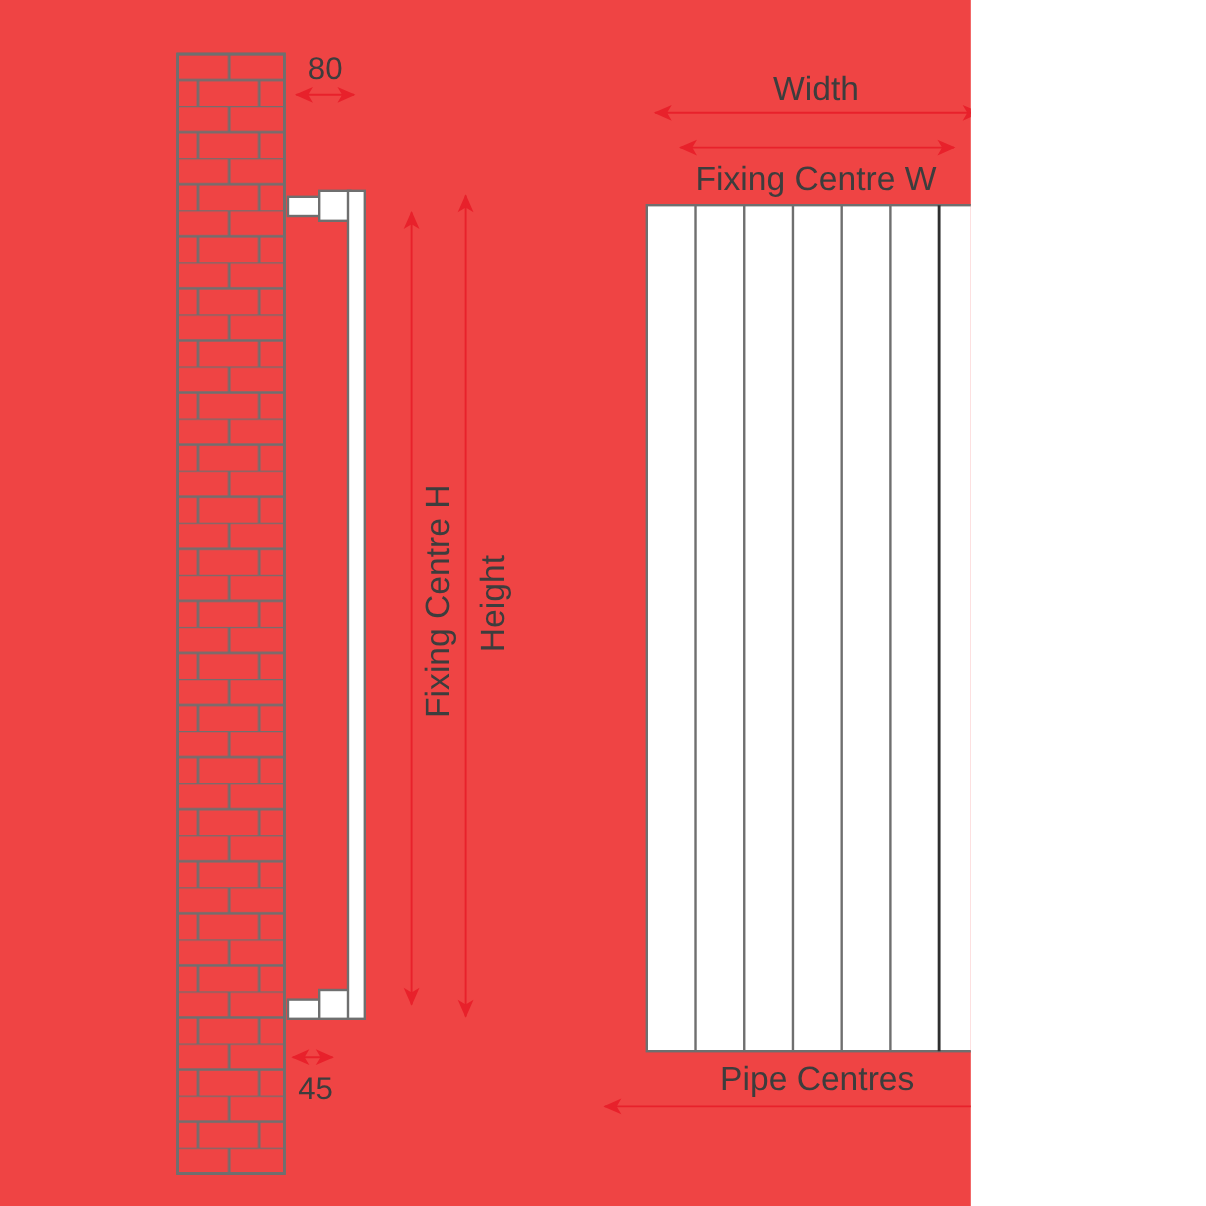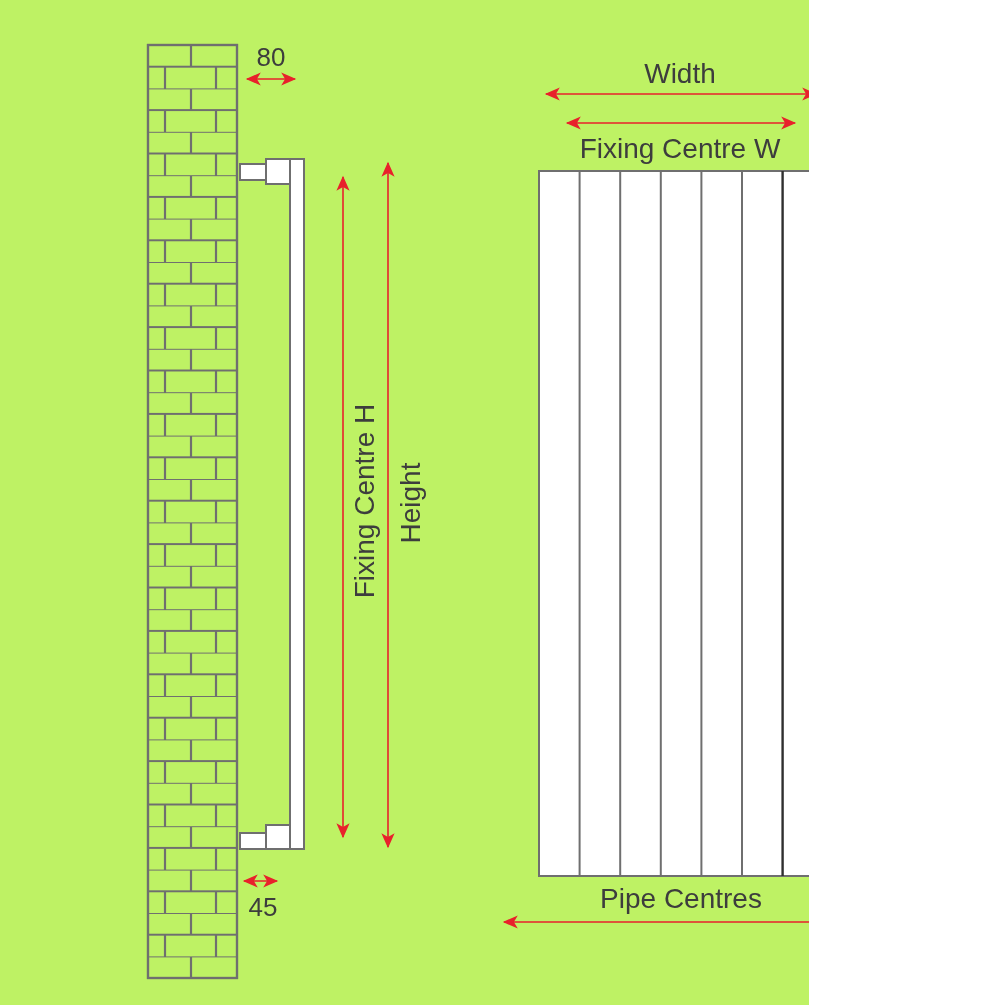--- a/index.html
+++ b/index.html
@@ -1,16 +1,16 @@
 <!DOCTYPE html>
 <html style="--accent_red: #e8212b; --line_gray: #6f6f6f; --line_dark: #2f2f2f; --text_color: #3d3d3d;"><head>
 <meta charset="utf-8">
 <style>
   html,body{margin:0;padding:0;background:#ffffff;}
-  .stage{position:relative;width:809px;height:1005px;background:#bef264;overflow:hidden;}
+  .stage{position:relative;width:809px;height:1005px;background:#ef4444;overflow:hidden;}
   svg{display:block;}
   .brick-line{stroke:var(--line_gray,#6f6f6f);stroke-width:2.2;fill:none;}
   .outline{stroke:var(--line_gray,#6f6f6f);stroke-width:2.2;fill:#ffffff;}
   .outline-thin{stroke:var(--line_gray,#6f6f6f);stroke-width:2;fill:#ffffff;}
   .divider{stroke:var(--line_gray,#6f6f6f);stroke-width:2;}
   .divider-dark{stroke:var(--line_dark,#2f2f2f);stroke-width:2.4;}
   .dim-line{stroke:var(--accent_red,#e8212b);stroke-width:1.6;fill:none;}
   .arrow-head{fill:var(--accent_red,#e8212b);stroke:none;}
   .label{fill:var(--text_color,#3d3d3d);font-family:"Liberation Sans",sans-serif;font-size:28px;}
   .label-num{fill:var(--text_color,#3d3d3d);font-family:"Liberation Sans",sans-serif;font-size:26px;}

